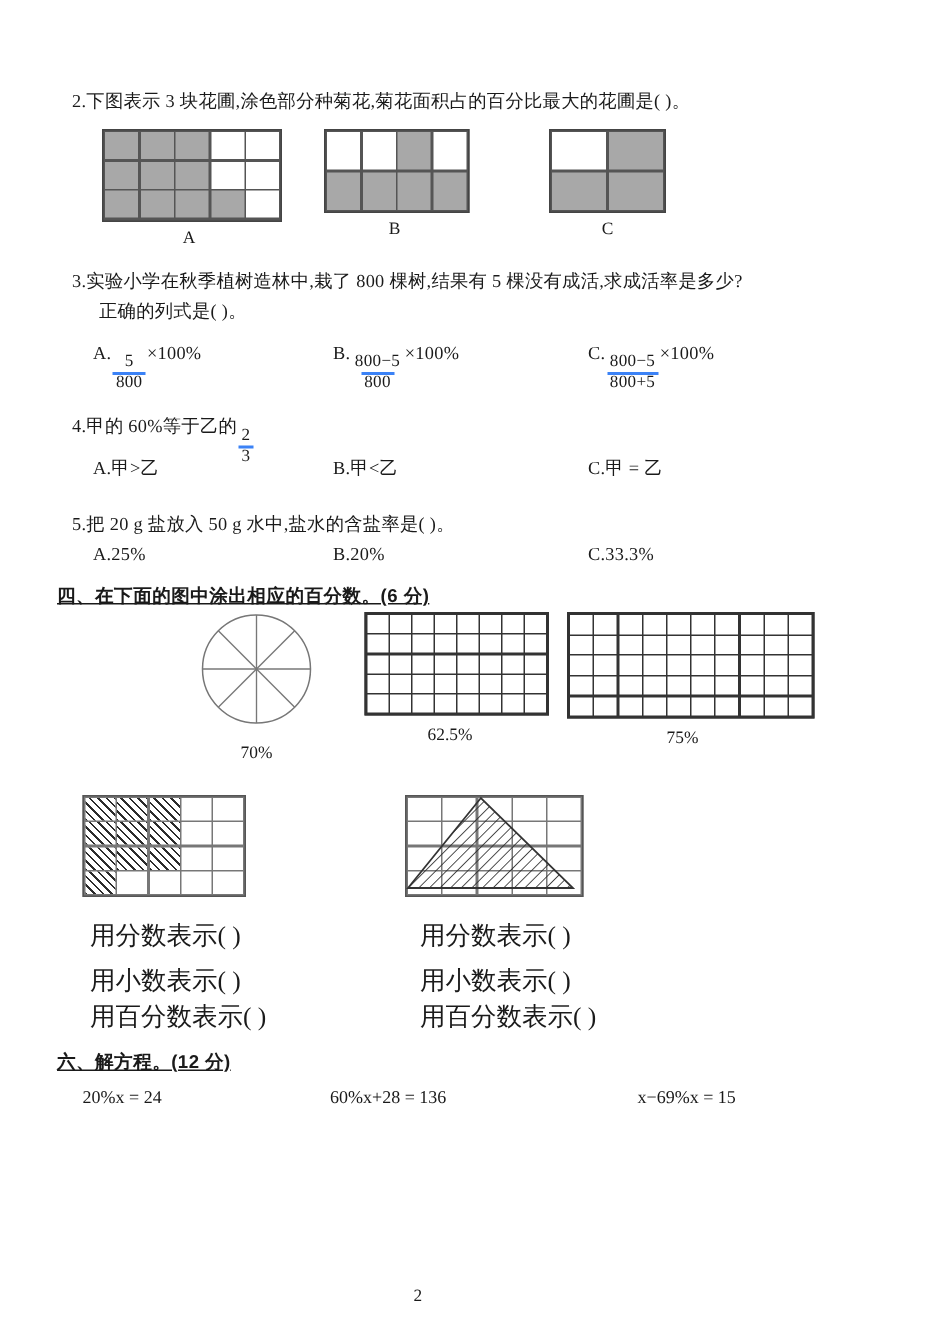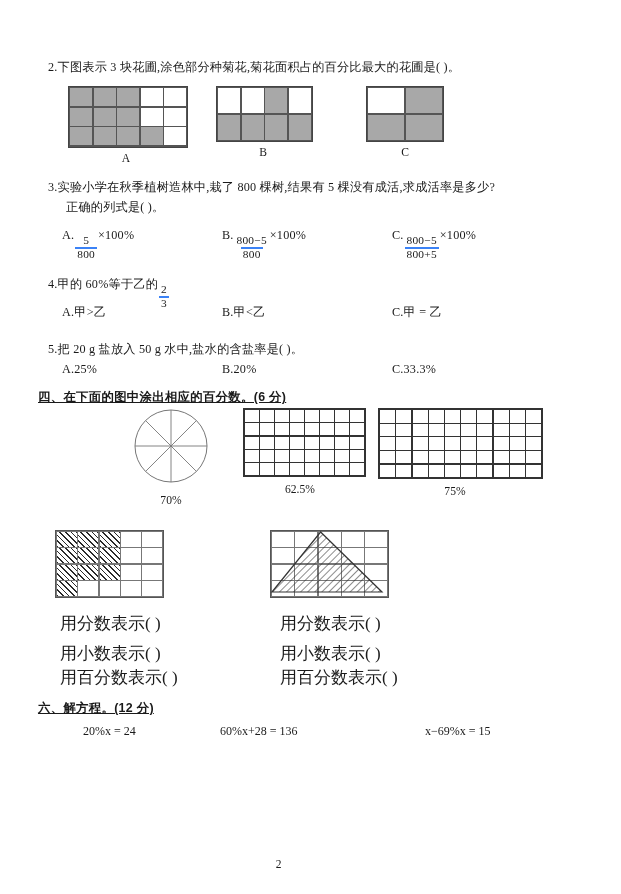--- a/index.html
+++ b/index.html
@@ -317,20 +317,20 @@
       <div class="abs lbl" style="left: 5px; top: 30px; white-space: nowrap;">用小数表示(           )</div>
       <div class="abs lbl" style="left: 5px; top: 54px; white-space: nowrap;">用百分数表示(           )</div>
       <div class="abs lbl" style="left: 225px; top: 0px; white-space: nowrap;">用分数表示(        )</div>
       <div class="abs lbl" style="left: 225px; top: 30px; white-space: nowrap;">用小数表示(        )</div>
       <div class="abs lbl" style="left: 225px; top: 54px; white-space: nowrap;">用百分数表示(           )</div>
     </div>
 
   <div class="abs sec-head" style="left:38px;top:700px;width:560px;">六、解方程。(12 分)</div>
 
   <div class="abs" id="s6eqs" style="left:55px;top:724px;width:545px;">
-      <div class="abs eq" style="left: 0px; top: 0px; white-space: nowrap; margin-left: 28px;">20%x = 24</div>
+      <div class="abs eq" style="left: 0px; top: 0px; white-space: nowrap;">20%x = 24</div>
       <div class="abs eq" style="left: 165px; top: 0px; white-space: nowrap;">60%x+28 = 136</div>
       <div class="abs eq" style="left: 370px; top: 0px; white-space: nowrap;">x−69%x = 15</div>
     </div>
 
   <div class="pagenum">2</div>
 
 </div>
 
 </body></html>

